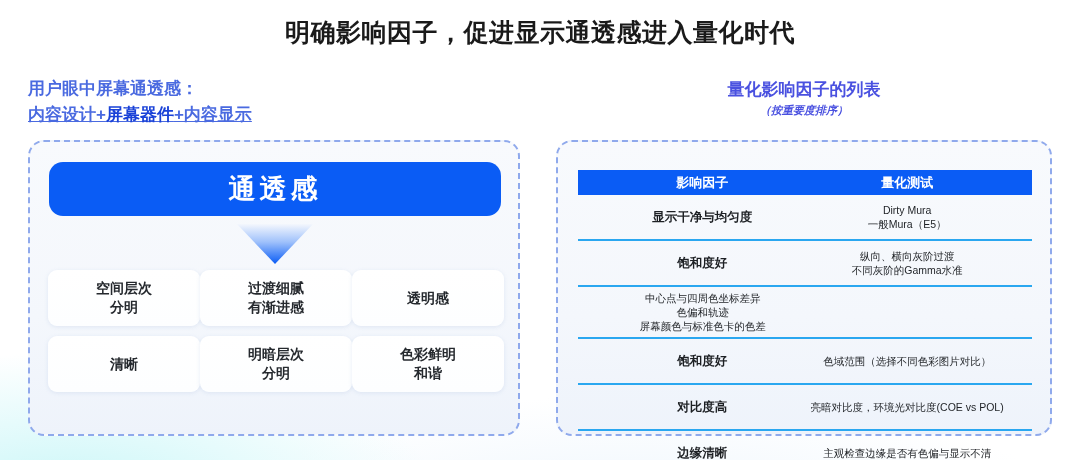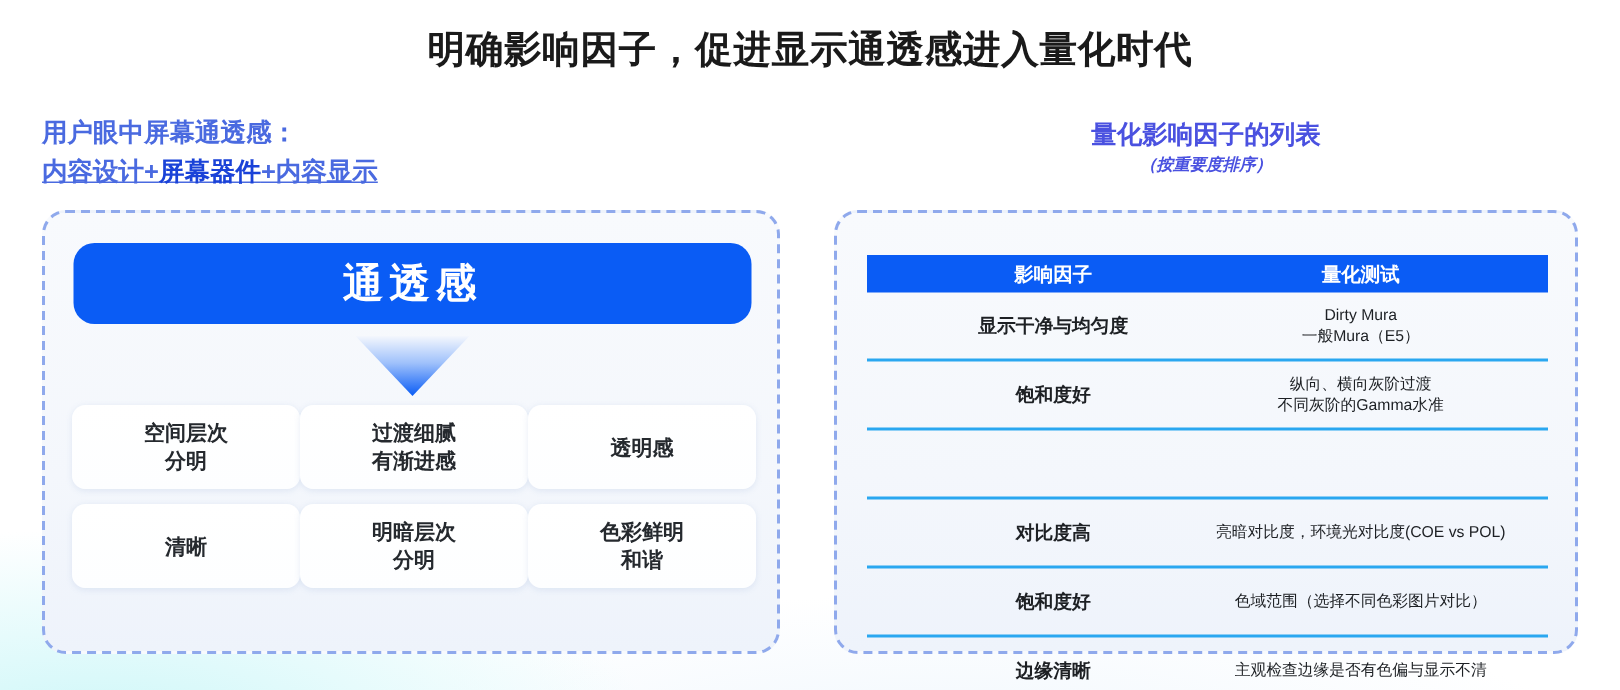--- a/index.html
+++ b/index.html
@@ -250,30 +250,33 @@
         <div class="col-a">显示干净与均匀度</div>
         <div class="col-b">Dirty Mura
 一般Mura（E5）</div>
       </div>
       <div class="t-row">
         <div class="col-a">饱和度好</div>
         <div class="col-b">纵向、横向灰阶过渡
 不同灰阶的Gamma水准</div>
       </div>
       <div class="t-row">
+        <div class="col-b">中心点与四周色坐标差异
+色偏和轨迹
+屏幕颜色与标准色卡的色差</div>
+      </div>
+      <div class="t-row">
+        <div class="col-a">饱和度好</div>
+        <div class="col-b">色域范围（选择不同色彩图片对比）</div>
       </div>
       <div class="t-row">
         <div class="col-a">对比度高</div>
         <div class="col-b">亮暗对比度，环境光对比度(COE vs POL)</div>
       </div>
       <div class="t-row">
-        <div class="col-a">饱和度好</div>
-        <div class="col-b">色域范围（选择不同色彩图片对比）</div>
-      </div>
-      <div class="t-row">
         <div class="col-a">边缘清晰</div>
         <div class="col-b">主观检查边缘是否有色偏与显示不清</div>
       </div>
 
     </div>
   </div>
 
 </div>
 
 </body></html>

